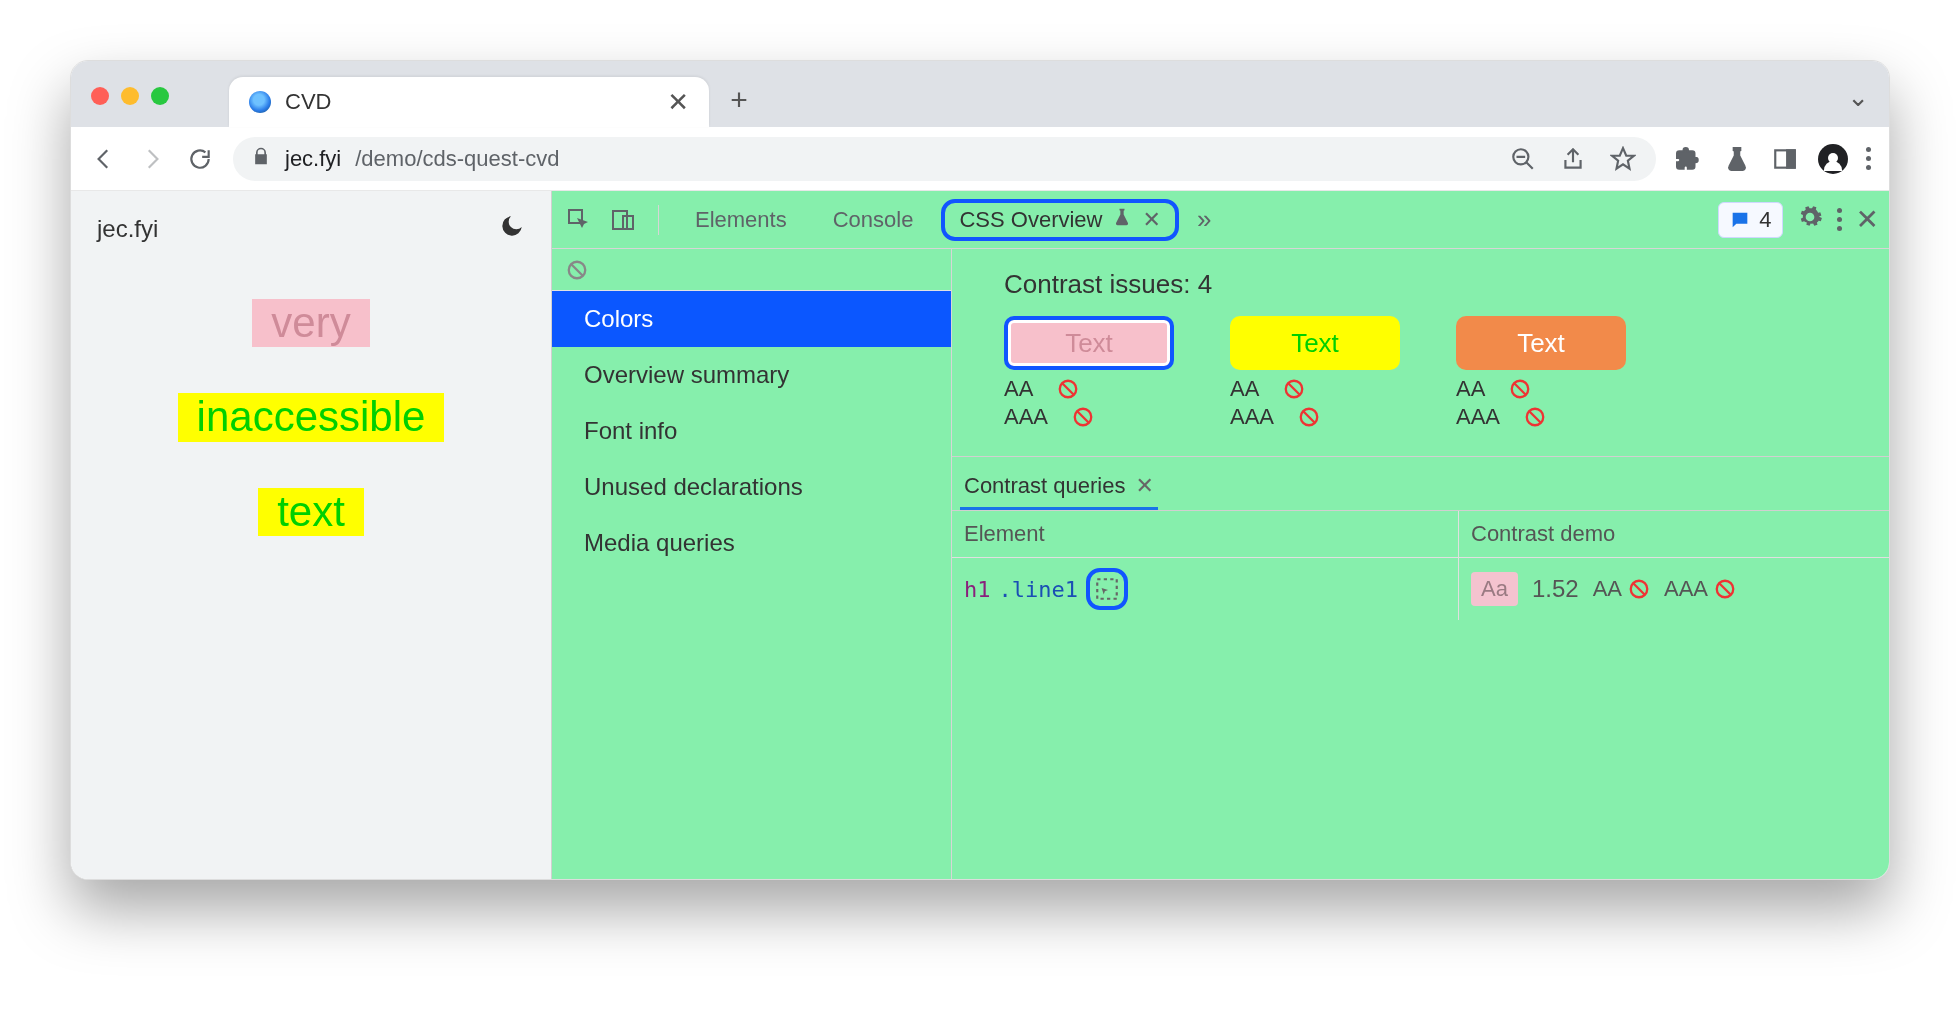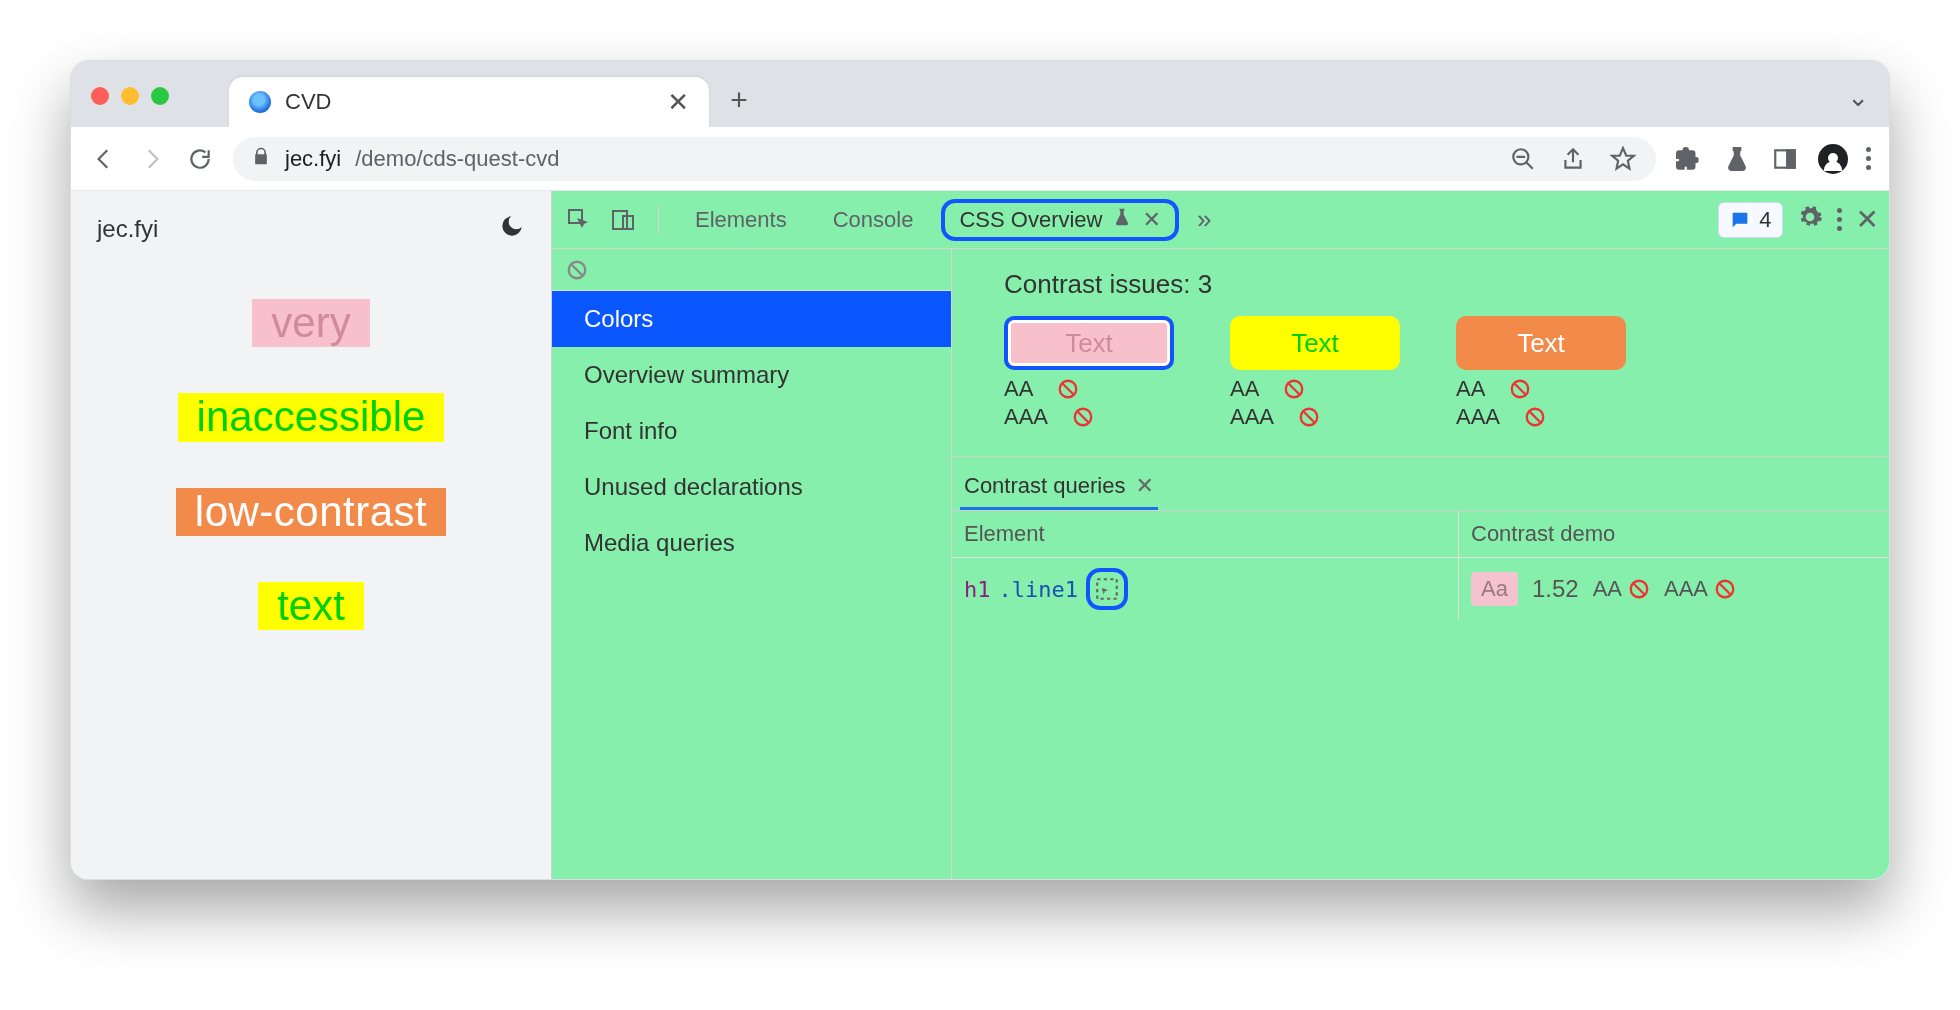--- a/index.html
+++ b/index.html
@@ -229,21 +229,20 @@
     <div class="page">
       <div class="page-header">
         <span>jec.fyi</span>
         <span class="moon"><svg viewBox="0 0 24 24">
               <path d="M21 13A9 9 0 1 1 11 3a7 7 0 0 0 10 10z"></path>
             </svg></span>
       </div>
       <div class="samples">
         <span class="sample very">very</span>
         <span class="sample inacc">inaccessible</span>
-        <span class="sample low">low-contrast</span>
         <span class="sample text">text</span>
       </div>
     </div>
 
     <div class="devtools">
       <div class="dt-tabs">
         <span class="dt-icn">
             <svg viewBox="0 0 24 24">
               <rect x="2" y="2" width="13" height="13"></rect>
               <path d="M10 10l11 4-4 2-2 4z" fill="#5f6368" stroke="none"></path>
@@ -294,21 +293,21 @@
               </svg>
             </div>
           <div class="nav-item active">Colors</div>
           <div class="nav-item">Overview summary</div>
           <div class="nav-item">Font info</div>
           <div class="nav-item">Unused declarations</div>
           <div class="nav-item">Media queries</div>
         </div>
 
         <div class="dt-main">
-          <div class="heading">Contrast issues: 3</div>
+          <div class="heading">Contrast issues: 4</div>
           <div class="swatches">
             <div class="swbox">
               <div class="swatch sw1">Text</div>
               <div class="levels">
                 <div class="lvl">
                     <span>AA</span>
                     <span class="nosign">
                       <svg viewBox="0 0 24 24">
                         <circle cx="12" cy="12" r="9" stroke="#e33" fill="none" stroke-width="2.5"></circle>
                         <path d="M6 6l12 12" stroke="#e33" stroke-width="2.5"></path>

